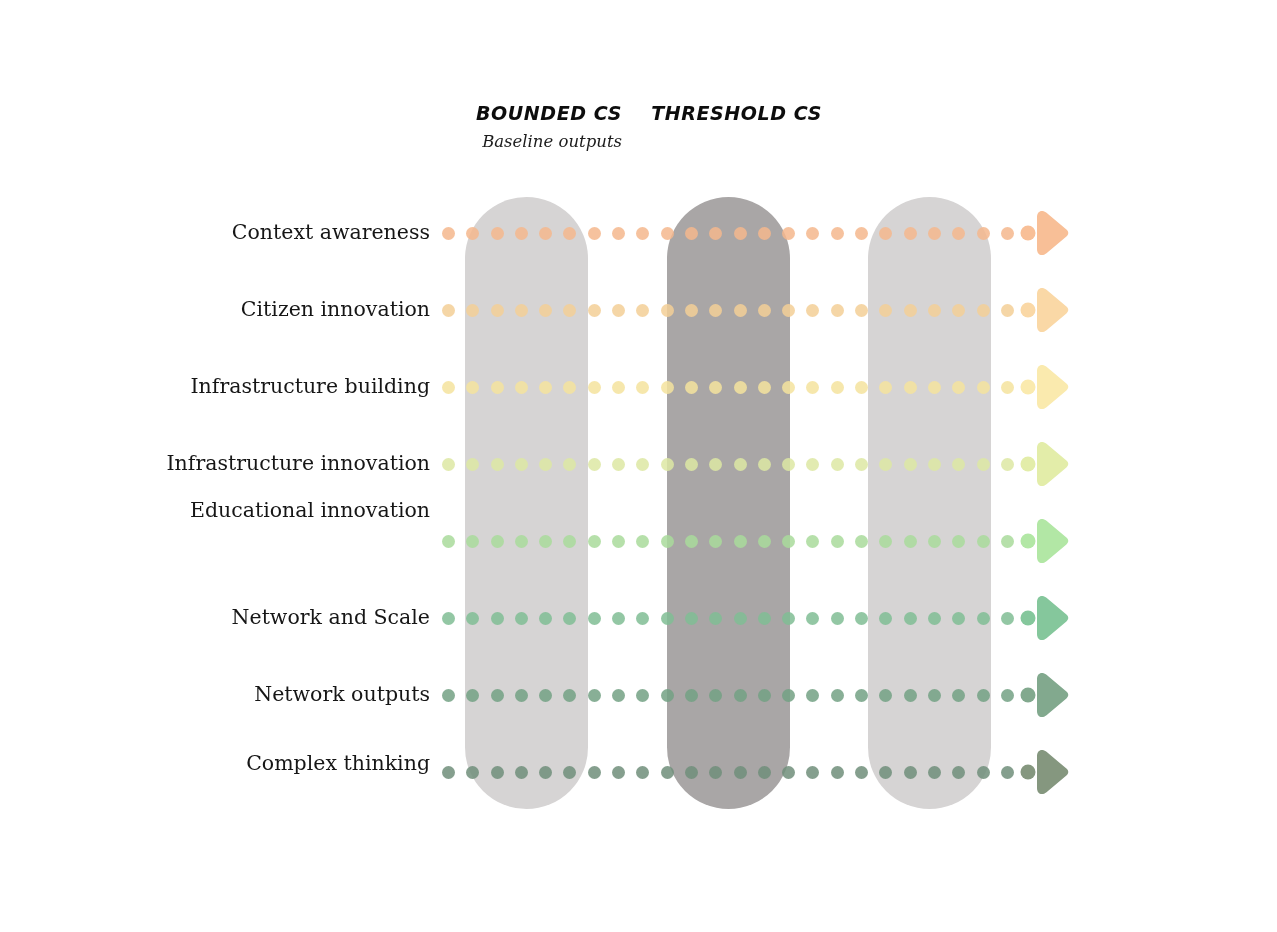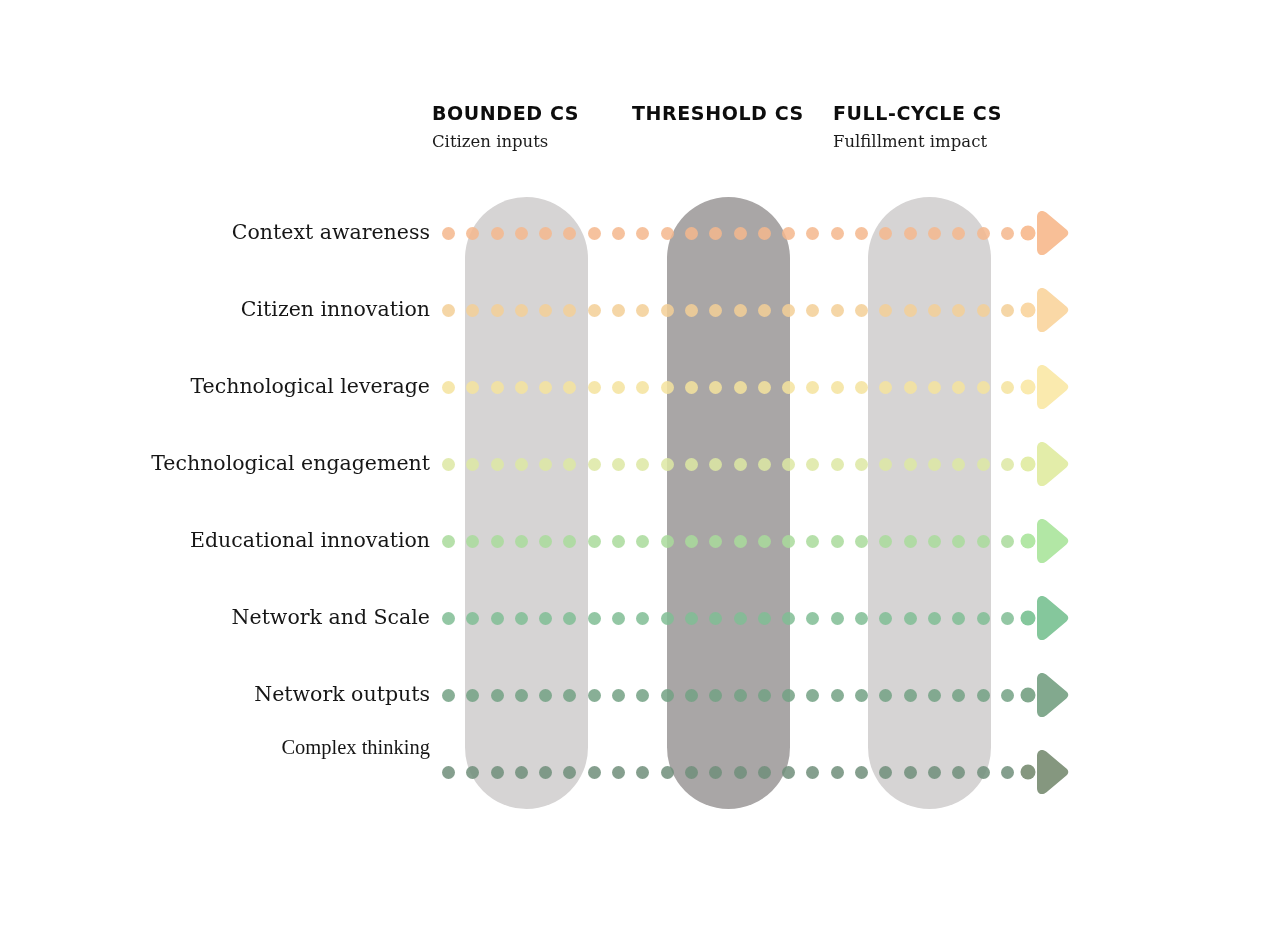--- a/index.html
+++ b/index.html
@@ -15,21 +15,22 @@
     overflow: hidden;
     font-family: "DejaVu Serif", serif;
     color: #141414;
   }
 
   
   .col-header {
     position: absolute;
     top: 101px;
     width: 190px;
-    text-align: left;
+    text-align: right;
+    font-style: italic;
   }
   .col-header.c0 { left: 432px; }
   .col-header.c1 { left: 632px; }
   .col-header.c2 { left: 833px; }
   .col-title {
     font-family: "DejaVu Sans", "Liberation Sans", sans-serif;
     font-weight: 800;
     font-size: 19px;
     letter-spacing: 0.6px;
     color: #0d0d0d;
@@ -85,29 +86,25 @@
     height: 50px;
   }
 </style>
 </head>
 <body>
 
 <div class="canvas">
 
   <div class="col-header c0">
     <div class="col-title">BOUNDED CS</div>
-    <div class="col-sub">Citizen inputs</div>
+    <div class="col-sub">Baseline outputs</div>
   </div>
   <div class="col-header c1">
     <div class="col-title">THRESHOLD CS</div>
   </div>
-  <div class="col-header c2">
-    <div class="col-title">FULL-CYCLE CS</div>
-    <div class="col-sub">Fulfillment impact</div>
-  </div>
 
   <div class="pill p0" style="background: rgb(214, 212, 212);"></div>
   <div class="pill p1" style="background: rgb(169, 166, 166);"></div>
   <div class="pill p2" style="background: rgb(214, 212, 212);"></div>
 
   <div id="rows">
       <div class="row-label" style="top: 233px;">Context awareness</div>
       <div class="dot-row" style="top: 226.5px;">
         <span class="dot" style="background: rgb(245, 183, 141);"></span>
         <span class="dot" style="background: rgb(245, 183, 141);"></span>
@@ -162,21 +159,21 @@
         <span class="dot" style="background: rgb(243, 207, 151);"></span>
         <span class="dot" style="background: rgb(243, 207, 151);"></span>
         <span class="dot" style="background: rgb(243, 207, 151);"></span>
         <span class="dot" style="background: rgb(243, 207, 151);"></span>
         <span class="dot" style="background: rgb(243, 207, 151);"></span>
       </div>
       <div class="row-arrow" style="top: 285px;"><svg width="52" height="50" viewBox="0 0 52 50" xmlns="http://www.w3.org/2000/svg" fill="#fad8a6">
           <circle cx="8" cy="25" r="7.5"></circle>
           <path d="M17,9 C17,3 22,1.2 26.5,4.8 L45.5,20.8 C49.2,23.4 49.2,26.6 45.5,29.2 L26.5,45.2 C22,48.8 17,47 17,41 Z"></path>
         </svg></div>
-      <div class="row-label" style="top: 387px;">Technological leverage</div>
+      <div class="row-label" style="top: 387px;">Infrastructure building</div>
       <div class="dot-row" style="top: 380.5px;">
         <span class="dot" style="background: rgb(245, 227, 157);"></span>
         <span class="dot" style="background: rgb(245, 227, 157);"></span>
         <span class="dot" style="background: rgb(245, 227, 157);"></span>
         <span class="dot" style="background: rgb(245, 227, 157);"></span>
         <span class="dot" style="background: rgb(245, 227, 157);"></span>
         <span class="dot" style="background: rgb(245, 227, 157);"></span>
         <span class="dot" style="background: rgb(245, 227, 157);"></span>
         <span class="dot" style="background: rgb(245, 227, 157);"></span>
         <span class="dot" style="background: rgb(245, 227, 157);"></span>
@@ -193,21 +190,21 @@
         <span class="dot" style="background: rgb(245, 227, 157);"></span>
         <span class="dot" style="background: rgb(245, 227, 157);"></span>
         <span class="dot" style="background: rgb(245, 227, 157);"></span>
         <span class="dot" style="background: rgb(245, 227, 157);"></span>
         <span class="dot" style="background: rgb(245, 227, 157);"></span>
       </div>
       <div class="row-arrow" style="top: 362px;"><svg width="52" height="50" viewBox="0 0 52 50" xmlns="http://www.w3.org/2000/svg" fill="#faeaae">
           <circle cx="8" cy="25" r="7.5"></circle>
           <path d="M17,9 C17,3 22,1.2 26.5,4.8 L45.5,20.8 C49.2,23.4 49.2,26.6 45.5,29.2 L26.5,45.2 C22,48.8 17,47 17,41 Z"></path>
         </svg></div>
-      <div class="row-label" style="top: 464px;">Technological engagement</div>
+      <div class="row-label" style="top: 464px;">Infrastructure innovation</div>
       <div class="dot-row" style="top: 457.5px;">
         <span class="dot" style="background: rgb(221, 232, 163);"></span>
         <span class="dot" style="background: rgb(221, 232, 163);"></span>
         <span class="dot" style="background: rgb(221, 232, 163);"></span>
         <span class="dot" style="background: rgb(221, 232, 163);"></span>
         <span class="dot" style="background: rgb(221, 232, 163);"></span>
         <span class="dot" style="background: rgb(221, 232, 163);"></span>
         <span class="dot" style="background: rgb(221, 232, 163);"></span>
         <span class="dot" style="background: rgb(221, 232, 163);"></span>
         <span class="dot" style="background: rgb(221, 232, 163);"></span>
@@ -224,21 +221,21 @@
         <span class="dot" style="background: rgb(221, 232, 163);"></span>
         <span class="dot" style="background: rgb(221, 232, 163);"></span>
         <span class="dot" style="background: rgb(221, 232, 163);"></span>
         <span class="dot" style="background: rgb(221, 232, 163);"></span>
         <span class="dot" style="background: rgb(221, 232, 163);"></span>
       </div>
       <div class="row-arrow" style="top: 439px;"><svg width="52" height="50" viewBox="0 0 52 50" xmlns="http://www.w3.org/2000/svg" fill="#e3eda9">
           <circle cx="8" cy="25" r="7.5"></circle>
           <path d="M17,9 C17,3 22,1.2 26.5,4.8 L45.5,20.8 C49.2,23.4 49.2,26.6 45.5,29.2 L26.5,45.2 C22,48.8 17,47 17,41 Z"></path>
         </svg></div>
-      <div class="row-label" style="top: 541px;">Educational innovation</div>
+      <div class="row-label" style="top: 511px;">Educational innovation</div>
       <div class="dot-row" style="top: 534.5px;">
         <span class="dot" style="background: rgb(169, 219, 155);"></span>
         <span class="dot" style="background: rgb(169, 219, 155);"></span>
         <span class="dot" style="background: rgb(169, 219, 155);"></span>
         <span class="dot" style="background: rgb(169, 219, 155);"></span>
         <span class="dot" style="background: rgb(169, 219, 155);"></span>
         <span class="dot" style="background: rgb(169, 219, 155);"></span>
         <span class="dot" style="background: rgb(169, 219, 155);"></span>
         <span class="dot" style="background: rgb(169, 219, 155);"></span>
         <span class="dot" style="background: rgb(169, 219, 155);"></span>
@@ -317,21 +314,21 @@
         <span class="dot" style="background: rgb(115, 161, 132);"></span>
         <span class="dot" style="background: rgb(115, 161, 132);"></span>
         <span class="dot" style="background: rgb(115, 161, 132);"></span>
         <span class="dot" style="background: rgb(115, 161, 132);"></span>
         <span class="dot" style="background: rgb(115, 161, 132);"></span>
       </div>
       <div class="row-arrow" style="top: 670px;"><svg width="52" height="50" viewBox="0 0 52 50" xmlns="http://www.w3.org/2000/svg" fill="#82a98e">
           <circle cx="8" cy="25" r="7.5"></circle>
           <path d="M17,9 C17,3 22,1.2 26.5,4.8 L45.5,20.8 C49.2,23.4 49.2,26.6 45.5,29.2 L26.5,45.2 C22,48.8 17,47 17,41 Z"></path>
         </svg></div>
-      <div class="row-label" style="top: 748px; font-family: Liberation Serif, serif;">Complex thinking</div>
+      <div class="row-label" style="top: 764px;">Complex thinking</div>
       <div class="dot-row" style="top: 765.5px;">
         <span class="dot" style="background: rgb(112, 142, 122);"></span>
         <span class="dot" style="background: rgb(112, 142, 122);"></span>
         <span class="dot" style="background: rgb(112, 142, 122);"></span>
         <span class="dot" style="background: rgb(112, 142, 122);"></span>
         <span class="dot" style="background: rgb(112, 142, 122);"></span>
         <span class="dot" style="background: rgb(112, 142, 122);"></span>
         <span class="dot" style="background: rgb(112, 142, 122);"></span>
         <span class="dot" style="background: rgb(112, 142, 122);"></span>
         <span class="dot" style="background: rgb(112, 142, 122);"></span>

